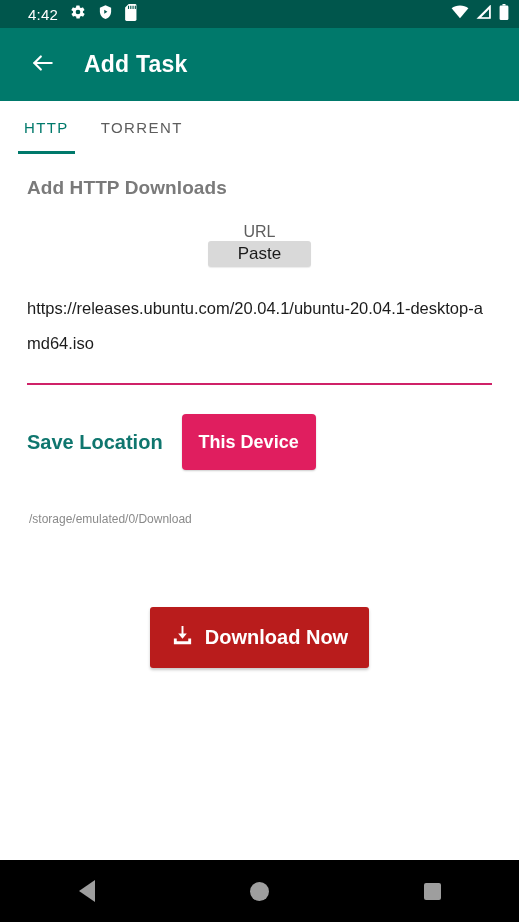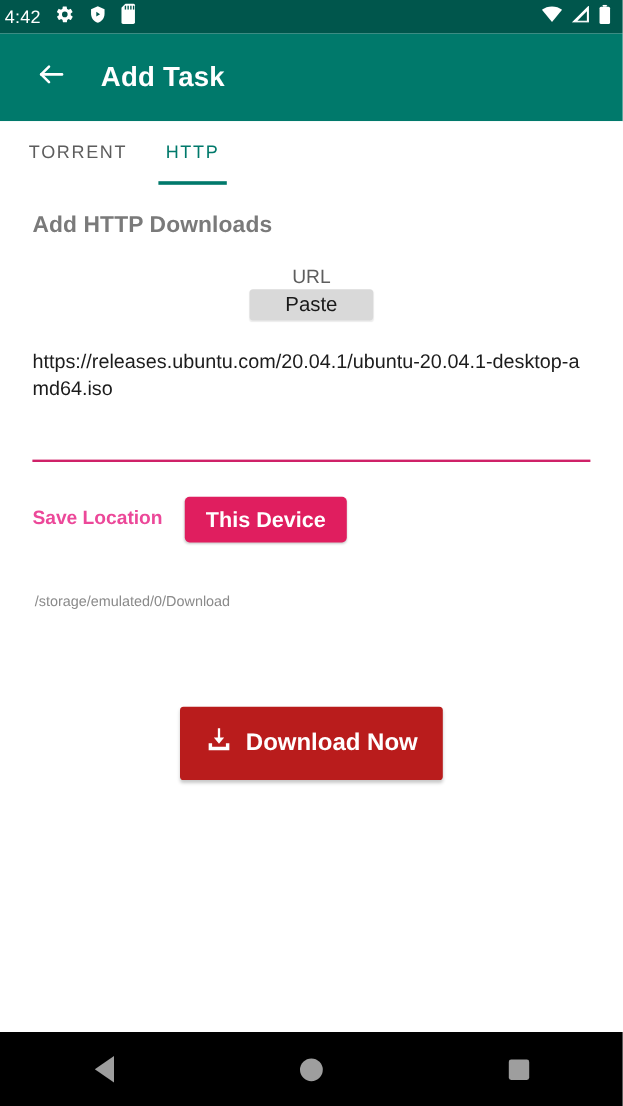--- a/index.html
+++ b/index.html
@@ -14,21 +14,21 @@
     overflow: hidden;
     position: relative;
   }
 
   
   .status-bar {
     height: 28px;
     background: #00564c;
     display: flex;
     align-items: center;
-    padding: 0 10px 0 4px;
+    padding: 0 10px 0 28px;
     box-sizing: border-box;
     color: #ffffff;
   }
   .status-left {
     display: flex;
     align-items: center;
     gap: 12px;
     flex: 1;
   }
   .status-time {
@@ -146,46 +146,46 @@
   .url-field {
     margin-top: 24px;
     min-height: 88px;
     border-bottom: 2px solid #cf2168;
     padding-bottom: 4px;
     cursor: text;
   }
   .url-text {
     font-size: 16.5px;
     color: #1c1c1c;
-    line-height: 22px;
+    line-height: 35px;
     word-break: break-all;
     display: block;
   }
 
   .save-row {
     display: flex;
     align-items: center;
     margin-top: 29px;
   }
   .save-label {
-    font-size: 16px;
-    font-weight: bold;
-    color: #ec4899;
+    font-size: 20px;
+    font-weight: bold;
+    color: #0f766e;
   }
   .device-btn {
     margin-left: 19px;
     background: #e01e5f;
     color: #ffffff;
     border: none;
     border-radius: 4px;
     font-size: 18px;
     font-weight: bold;
     font-family: "Liberation Sans", sans-serif;
     padding: 0 17px;
-    height: 38px;
+    height: 56px;
     cursor: pointer;
     box-shadow: 0 1px 2px rgba(0,0,0,0.2);
   }
 
   .save-path {
     font-size: 12px;
     color: #8a8a8a;
     margin-top: 42px;
     padding-left: 2px;
   }
@@ -306,22 +306,22 @@
       <svg width="26" height="26" viewBox="0 0 24 24" fill="none" stroke="#ffffff" stroke-width="2" stroke-linecap="round" stroke-linejoin="round">
         <line x1="20" y1="12" x2="4" y2="12"></line>
         <polyline points="10,18 4,12 10,6"></polyline>
       </svg>
     </span>
   </div>
   <div class="app-title">Add Task</div>
 </div>
 
 <div class="tab-bar">
+  <div class="tab active">HTTP</div>
   <div class="tab">TORRENT</div>
-  <div class="tab active">HTTP</div>
 </div>
 
 <div class="content">
 
   <div class="section-title">Add HTTP Downloads</div>
 
   <div class="url-row">
     <span class="url-label">URL</span>
     <button class="paste-btn">Paste</button>
   </div>

